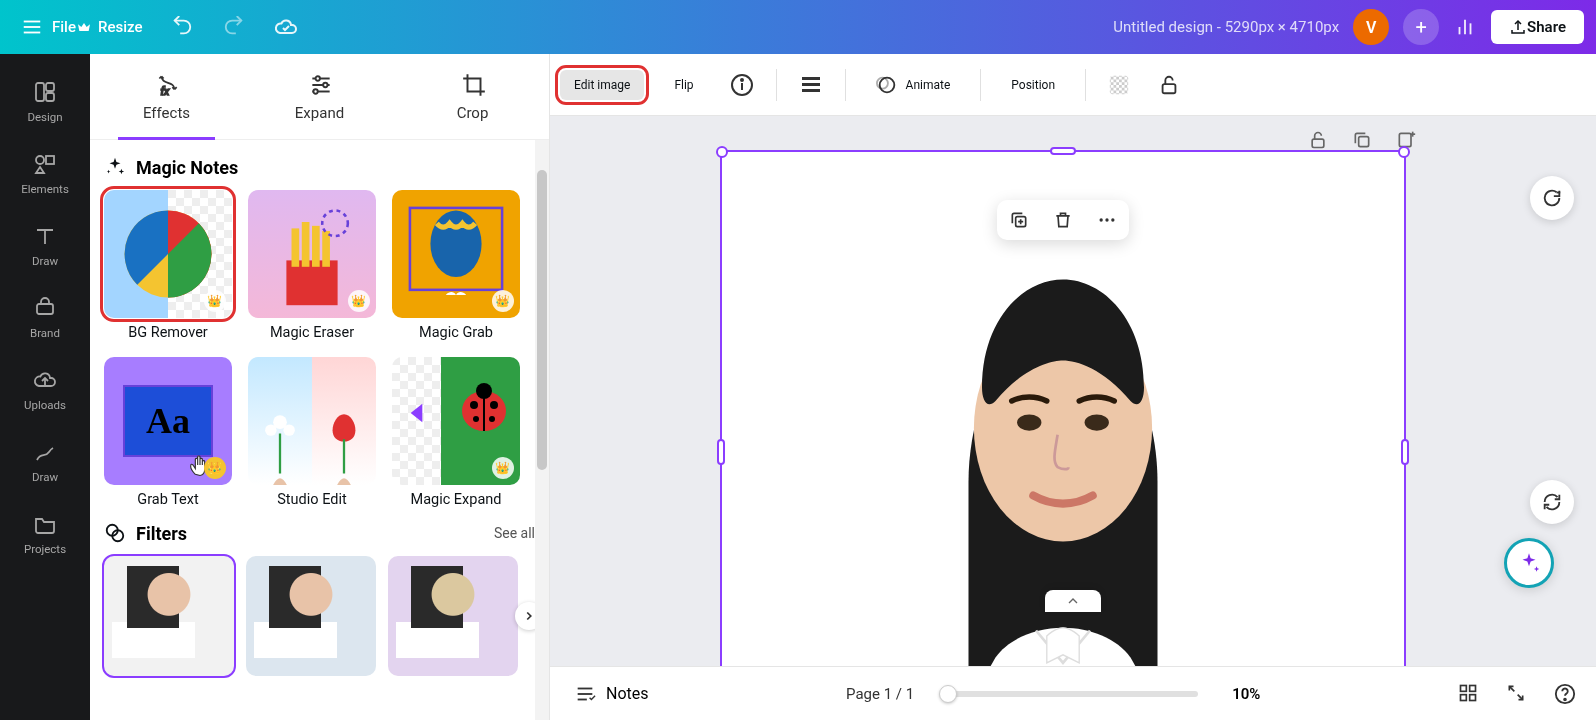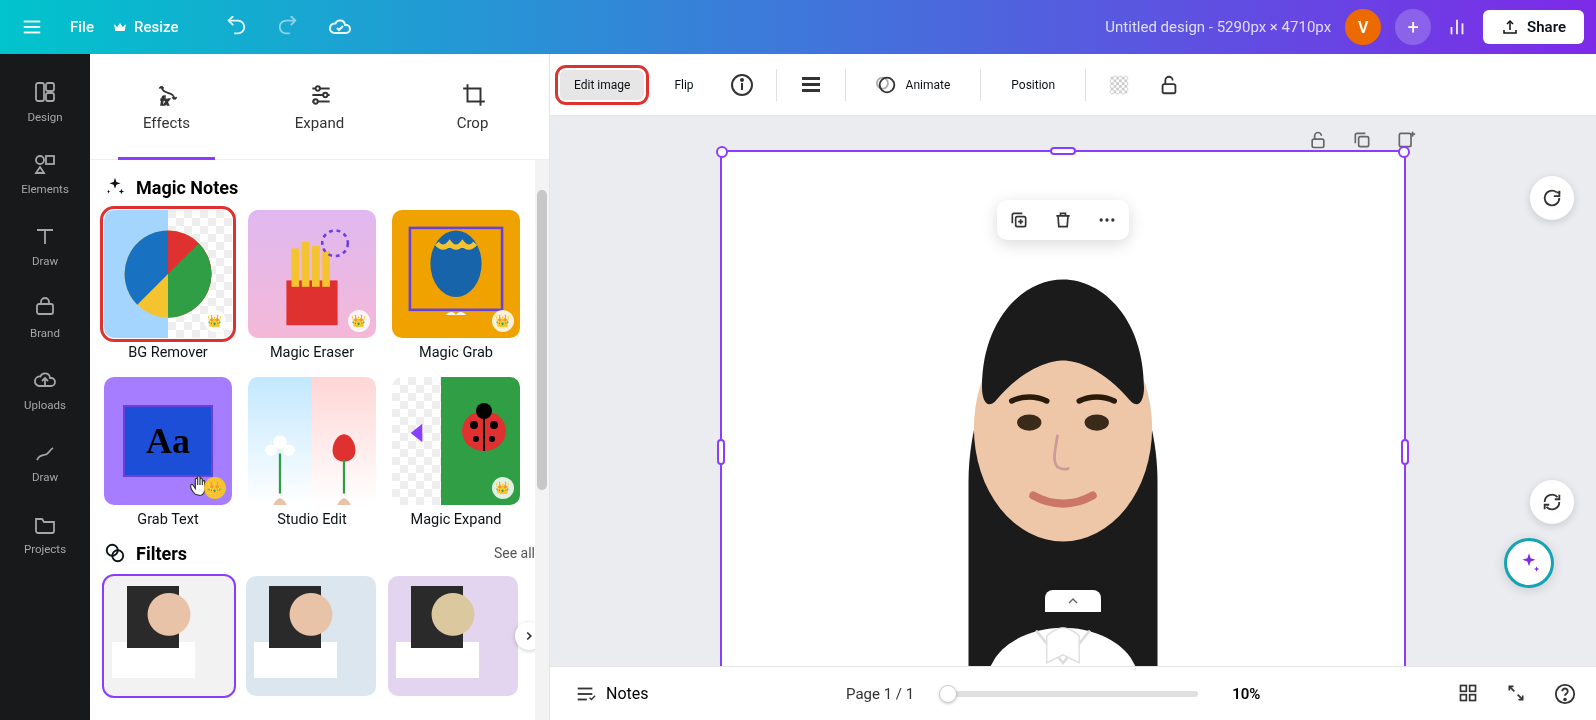--- a/index.html
+++ b/index.html
@@ -1,37 +1,37 @@
 <!DOCTYPE html>
 <html><head>
 <meta charset="utf-8">
 <style>
 * { box-sizing: border-box; margin: 0; padding: 0; }
 body { font-family: -apple-system, BlinkMacSystemFont, "Segoe UI", Roboto, sans-serif; width: 1596px; height: 720px; overflow: hidden; background: #fff; }
 
 .header { height: 54px; background: linear-gradient(90deg, #00c4cc 0%, #7d2ae8 100%); display: flex; align-items: center; padding: 0 12px; color: white; }
-.header-left { display: flex; align-items: center; gap: 18px; }
+.header-left { display: flex; align-items: center; gap: 0; }
 .menu-btn { width: 40px; height: 40px; display: flex; align-items: center; justify-content: center; cursor: pointer; }
 .header-item { font-size: 15px; font-weight: 500; cursor: pointer; display: flex; align-items: center; gap: 6px; }
 .header-icons { display: flex; gap: 28px; margin-left: 28px; }
 .icon-btn { width: 24px; height: 24px; display: flex; align-items: center; justify-content: center; cursor: pointer; opacity: 0.9; }
 .header-right { margin-left: auto; display: flex; align-items: center; gap: 14px; }
 .doc-title { color: rgba(255,255,255,0.8); font-size: 15px; }
 .avatar { width: 36px; height: 36px; border-radius: 50%; background: #ec6a00; color: white; display: flex; align-items: center; justify-content: center; font-weight: 600; font-size: 16px; }
 .plus-circle { width: 36px; height: 36px; border-radius: 50%; background: rgba(255,255,255,0.2); display:flex; align-items:center; justify-content:center; font-size:20px; cursor:pointer; }
-.share-btn { background: white; color: #0d1216; padding: 8px 18px; border-radius: 6px; font-weight: 600; font-size: 15px; display: flex; align-items: center; gap: 8px; cursor: pointer; }
+.share-btn { background: white; color: #0d1216; padding: 8px 18px; border-radius: 6px; font-weight: 600; font-size: 15px; display: flex; align-items: center; cursor: pointer; }
 
 .main { display: flex; height: calc(720px - 54px); }
 
 .nav-rail { width: 90px; background: #18191b; display: flex; flex-direction: column; align-items: center; padding-top: 16px; gap: 8px; }
 .nav-item { width: 72px; display:flex; flex-direction:column; align-items:center; gap:6px; padding:10px 0; cursor:pointer; color: #a6a6a6; font-size:11.5px; }
 .nav-icon { width:24px; height:24px; display:flex; align-items:center; justify-content:center; }
 
 .side-panel { width: 460px; background: #fff; border-right: 1px solid #e5e5e5; display:flex; flex-direction:column; }
-.panel-tabs { display:flex; height:106px; border-bottom:1px solid #eee; }
+.panel-tabs { display:flex; height:86px; border-bottom:1px solid #eee; }
 .panel-tab { flex:1; display:flex; flex-direction:column; align-items:center; justify-content:center; gap:8px; cursor:pointer; font-size:15px; color:#333; position:relative; }
 .panel-tab.active::after { content:""; position:absolute; bottom:-1px; left:18%; width:64%; height:3px; background:#8b3dff; }
 .tab-icon { width:24px; height:24px; }
 
 .panel-content { flex:1; overflow:auto; padding: 16px 14px 0 14px; position:relative; }
 .section-title { display:flex; align-items:center; gap:10px; font-size:18px; font-weight:700; margin-bottom:12px; }
 .section-row { display:flex; justify-content:space-between; align-items:center; margin-bottom:12px; }
 .see-all { color:#555; font-size:14px; cursor:pointer; }
 
 .card-grid { display:flex; gap:16px; flex-wrap:wrap; margin-bottom:14px; }

